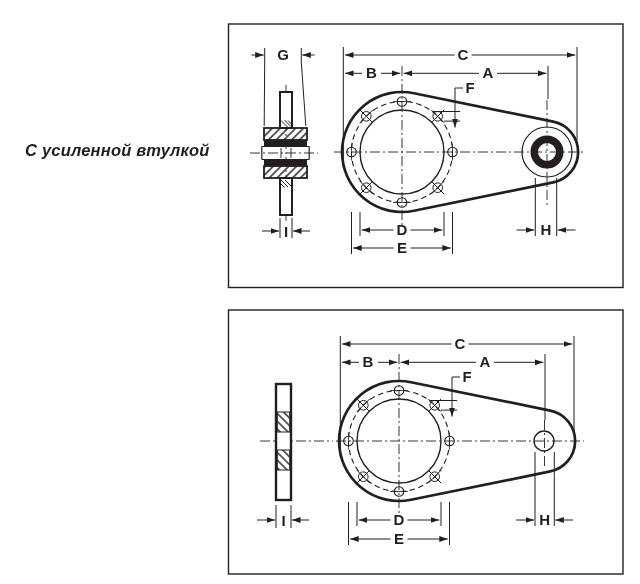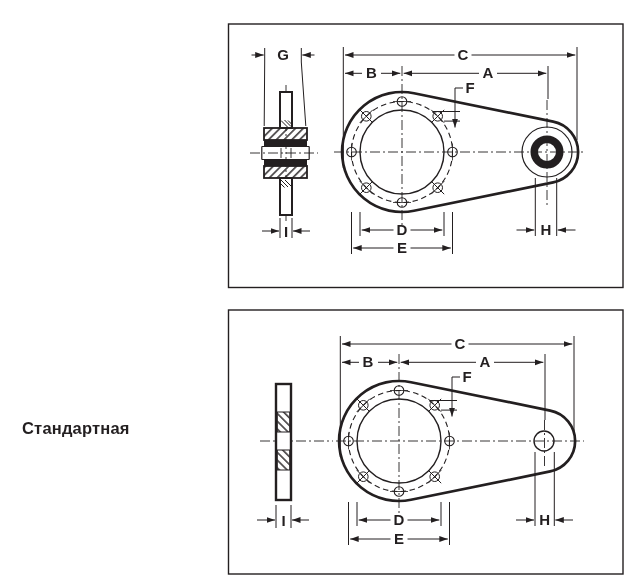--- a/index.html
+++ b/index.html
@@ -12,21 +12,21 @@
   #cap2{left:22px;top:419px;}
   svg{position:absolute;left:0;top:0;}
   text{font-family:"Liberation Sans",sans-serif;font-weight:bold;font-size:15px;
        fill:#231f20;text-anchor:middle;}
 </style>
 </head>
 <body>
 
 <div id="page">
 
-  <div id="cap2" class="caption">Стандартная</div>
+  <div id="cap1" class="caption italic">С усиленной втулкой</div>
 
   <svg width="640" height="584" viewBox="0 0 640 584">
     <defs>
       <marker id="arw" markerUnits="userSpaceOnUse" markerWidth="10" markerHeight="8" refX="8.5" refY="4" orient="auto">
         <path d="M8.5,4 L0,1.1 L0,6.9 Z" fill="#231f20"></path>
       </marker>
       <pattern id="h45" width="5.5" height="5.5" patternUnits="userSpaceOnUse" patternTransform="rotate(45)">
         <line x1="2.7" y1="-1" x2="2.7" y2="6.5" stroke="#231f20" stroke-width="1.4"></line>
       </pattern>
       <pattern id="h135" width="5.5" height="5.5" patternUnits="userSpaceOnUse" patternTransform="rotate(-45)">

